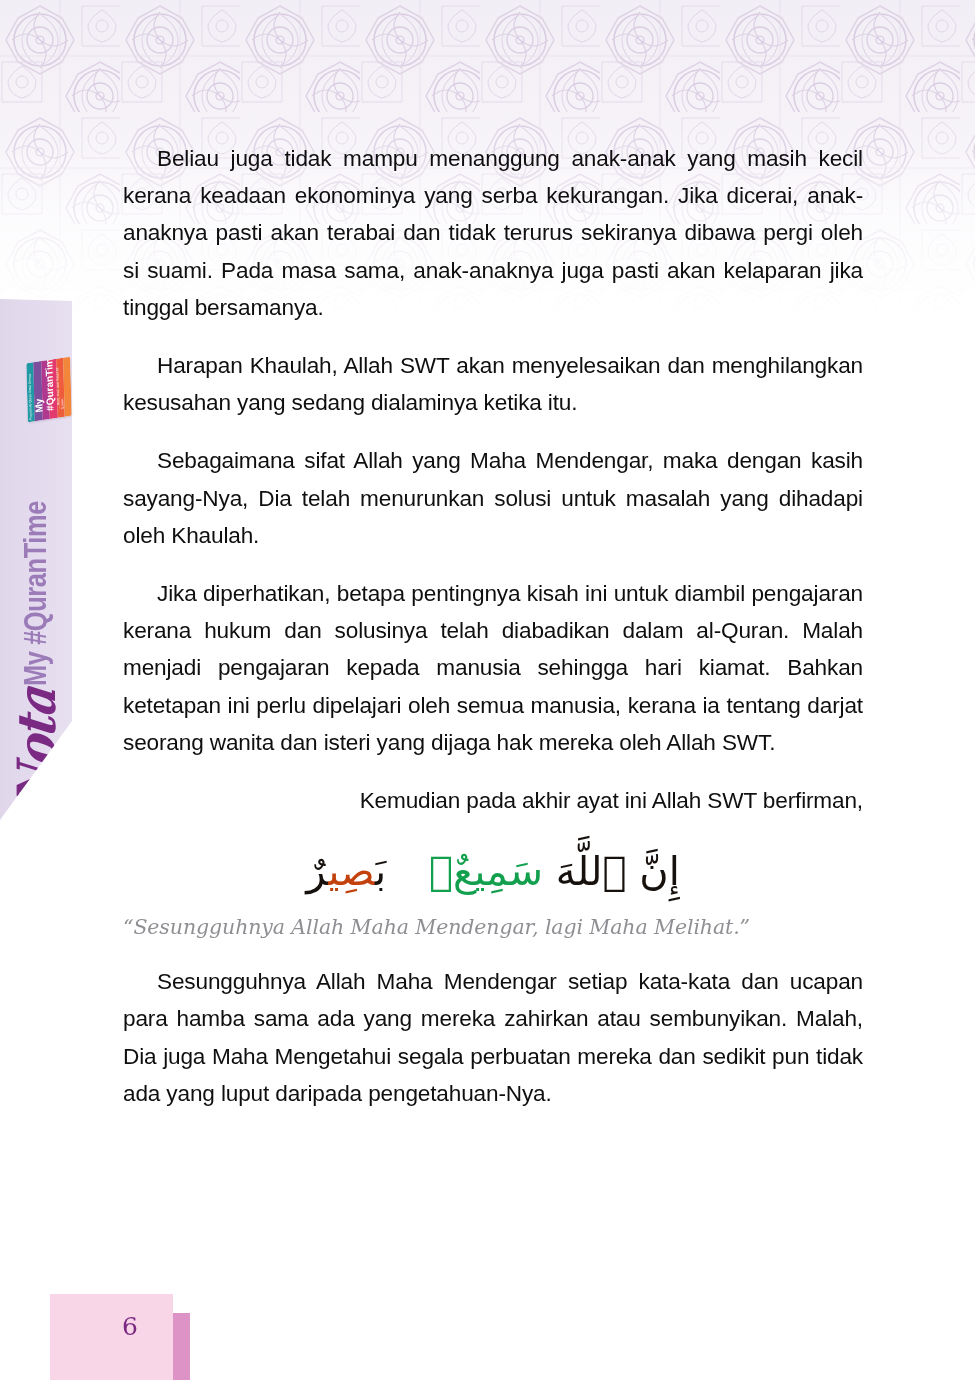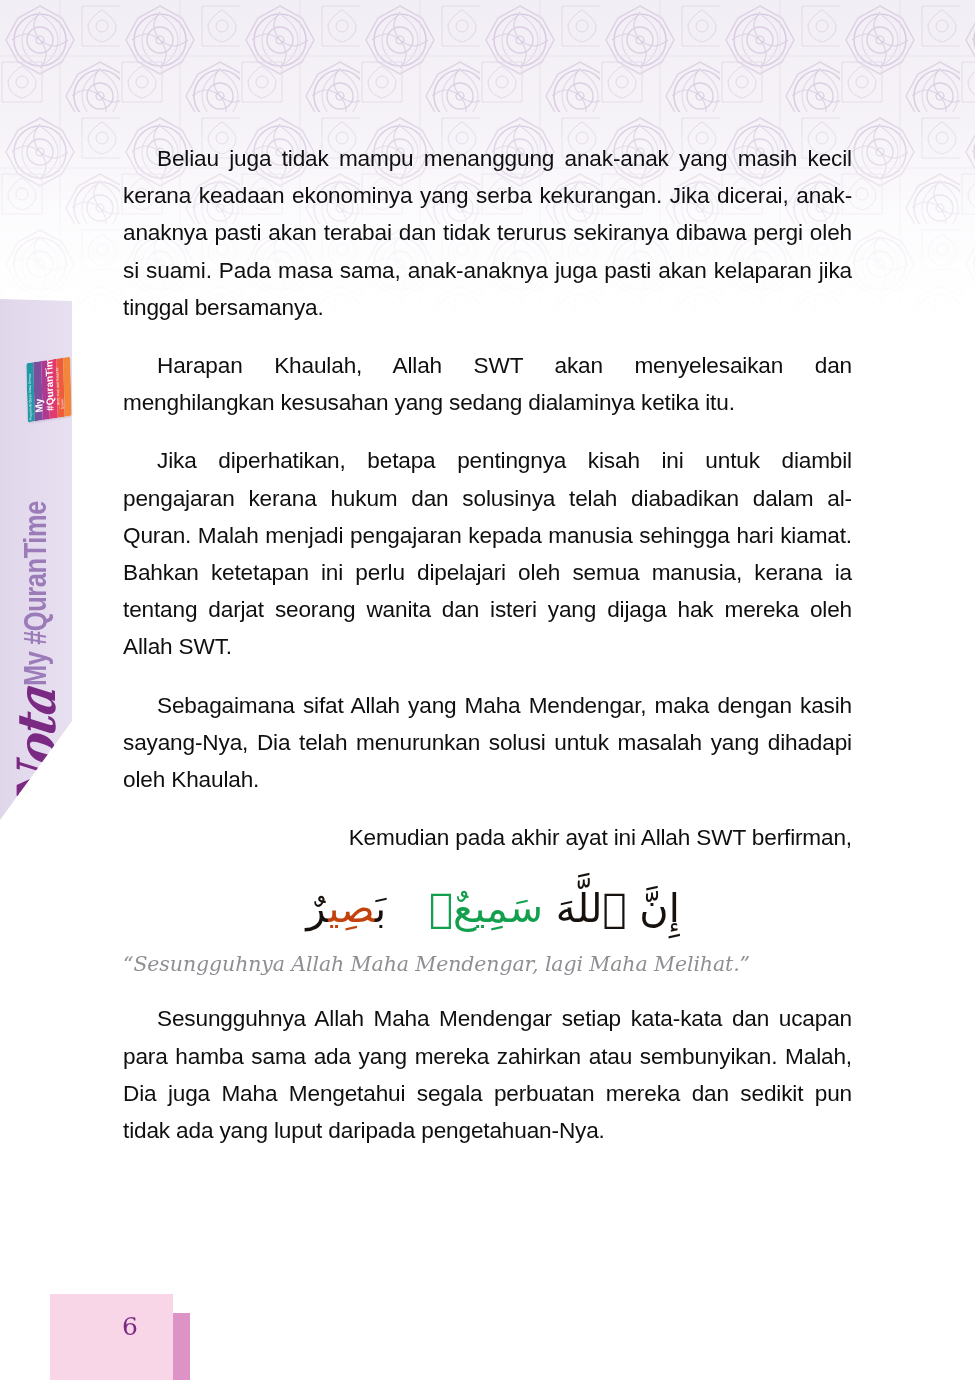--- a/index.html
+++ b/index.html
@@ -162,21 +162,21 @@
   }
 
   
   .content {
     position: absolute;
     left: 123px;
     top: 140px;
     width: 740px;
   }
   p.body-par {
-    margin: 0 11px 21px 0;
+    margin: 0 0 21px 0;
     font-family: "Liberation Sans", sans-serif;
     font-size: 22.6px;
     line-height: 37.2px;
     color: #100f10;
     text-align: justify;
     text-indent: 34px;
     font-weight: 300;
     letter-spacing: -0.15px;
     -webkit-font-smoothing: antialiased;
   }
@@ -295,22 +295,22 @@
     <div class="logo-text">
       <span class="lt-my">My</span>
       <span class="lt-qt">#QuranTime</span>
       <span class="lt-tag">... Ikuti, Kaji dan Amal Al-Quran</span>
     </div>
   </div>
 
   <div class="content">
     <p class="body-par last-line-left">Beliau juga tidak mampu menanggung anak-anak yang masih kecil kerana keadaan ekonominya yang serba kekurangan. Jika dicerai, anak-anaknya pasti akan terabai dan tidak terurus sekiranya dibawa pergi oleh si suami. Pada masa sama, anak-anaknya juga pasti akan kelaparan jika tinggal bersamanya.</p>
     <p class="body-par last-line-left">Harapan Khaulah, Allah SWT akan menyelesaikan dan menghilangkan kesusahan yang sedang dialaminya ketika itu.</p>
+    <p class="body-par last-line-left">Sebagaimana sifat Allah yang Maha Mendengar, maka dengan kasih sayang-Nya, Dia telah menurunkan solusi untuk masalah yang dihadapi oleh Khaulah.</p>
     <p class="body-par last-line-left">Jika diperhatikan, betapa pentingnya kisah ini untuk diambil pengajaran kerana hukum dan solusinya telah diabadikan dalam al-Quran. Malah menjadi pengajaran kepada manusia sehingga hari kiamat. Bahkan ketetapan ini perlu dipelajari oleh semua manusia, kerana ia tentang darjat seorang wanita dan isteri yang dijaga hak mereka oleh Allah SWT.</p>
-    <p class="body-par last-line-left">Sebagaimana sifat Allah yang Maha Mendengar, maka dengan kasih sayang-Nya, Dia telah menurunkan solusi untuk masalah yang dihadapi oleh Khaulah.</p>
     <p class="body-par no-justify">Kemudian pada akhir ayat ini Allah SWT berfirman,</p>
 
     <div class="ayah"><span class="tj-black">إِنَّ ٱللَّهَ </span><span class="tj-green">سَمِيعٌۢ</span><span class="tj-black"> بَ</span><span class="tj-orange">صِي</span><span class="tj-black">رٌ</span></div>
 
     <div class="quote">“Sesungguhnya Allah Maha Mendengar, lagi Maha Melihat.”</div>
 
     <p class="body-par last-line-left">Sesungguhnya Allah Maha Mendengar setiap kata-kata dan ucapan para hamba sama ada yang mereka zahirkan atau sembunyikan. Malah, Dia juga Maha Mengetahui segala perbuatan mereka dan sedikit pun tidak ada yang luput daripada pengetahuan-Nya.</p>
   </div>
 
   <div class="footer-pink"></div>

